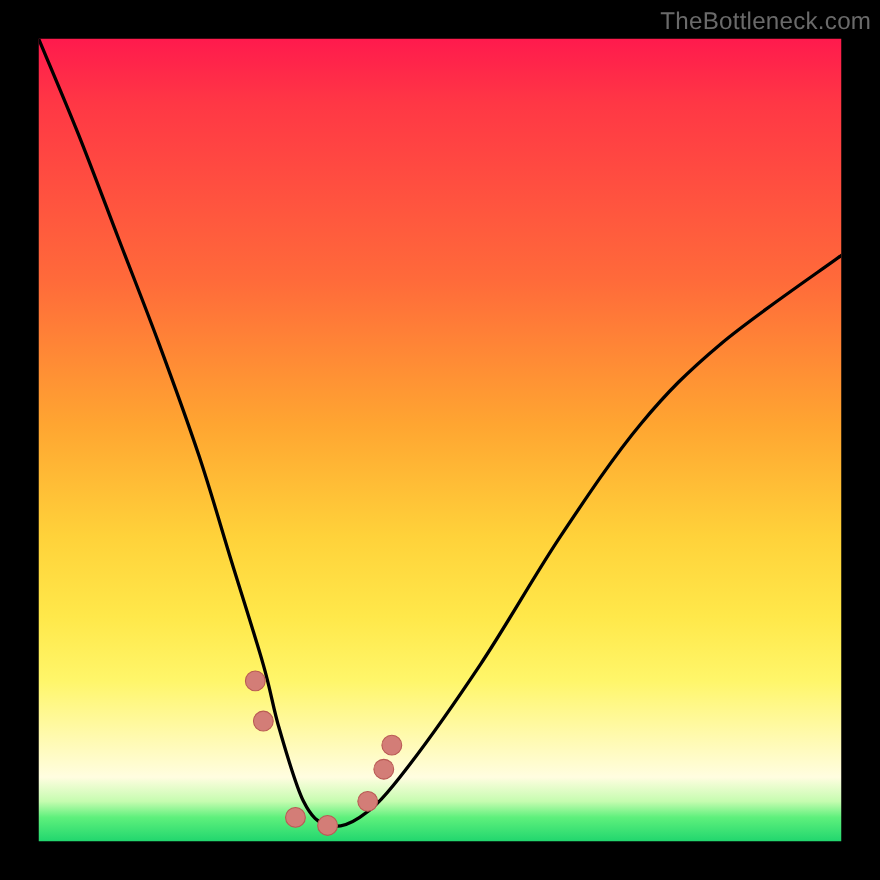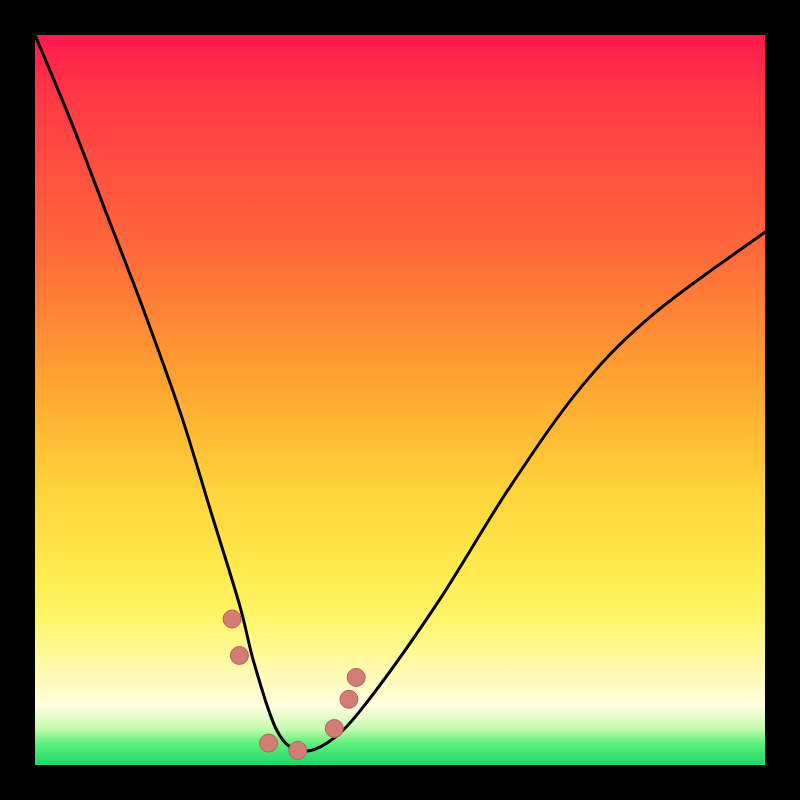--- a/index.html
+++ b/index.html
@@ -66,20 +66,21 @@
     width: 730px;
     height: 730px;
     z-index: 2;
   }
 </style>
 </head>
 <body>
 
 <div class="frame">
 
+  <div class="attribution">TheBottleneck.com</div>
 
   <div class="plot-area">
     <div class="gradient"></div>
 
     <svg class="curve" viewBox="0 0 730 730" preserveAspectRatio="none">
 
       <path id="curve-path" fill="none" stroke-width="3" stroke-linecap="round" stroke="#000000" d="M 0,0 C 6.083333333333333,14.600000000000003 24.333333333333336,57.18333333333335 36.5,87.60000000000002 C 48.666666666666664,118.0166666666667 60.833333333333336,150.86666666666667 73,182.5 C 85.16666666666667,214.13333333333333 97.33333333333333,244.54999999999998 109.5,277.4 C 121.66666666666667,310.25 135.05,346.75 146,379.6 C 156.95,412.45000000000005 165.46666666666664,442.8666666666667 175.2,474.5 C 184.93333333333334,506.1333333333333 197.1,543.85 204.4,569.4 C 211.70000000000002,594.9499999999999 212.91666666666666,607.1166666666666 219,627.8 C 225.08333333333334,648.4833333333333 233.6,678.9 240.9,693.5 C 248.20000000000002,708.1 254.28333333333336,712.9666666666667 262.8,715.4 C 271.31666666666666,717.8333333333333 281.05,715.4 292,708.1 C 302.95,700.8000000000001 310.25,694.7166666666667 328.5,671.6 C 346.75,648.4833333333333 377.16666666666674,605.9 401.50000000000006,569.4 C 425.83333333333337,532.9 450.1666666666667,489.1 474.5,452.6 C 498.8333333333333,416.1 523.1666666666666,379.59999999999997 547.5,350.4 C 571.8333333333334,321.2 590.0833333333334,302.95 620.5,277.4 C 650.9166666666666,251.85 711.75,210.48333333333335 730,197.10000000000002"></path>
 
       <g id="dots-group">
           <circle cx="197.10000000000002" cy="584" r="9" fill="#d37d77" stroke="#b95a55" stroke-width="1"></circle>

